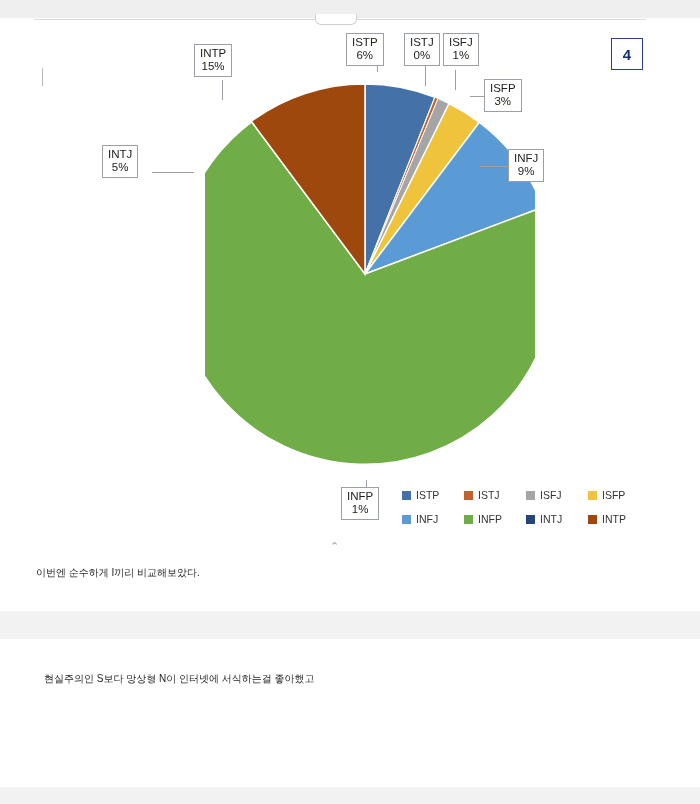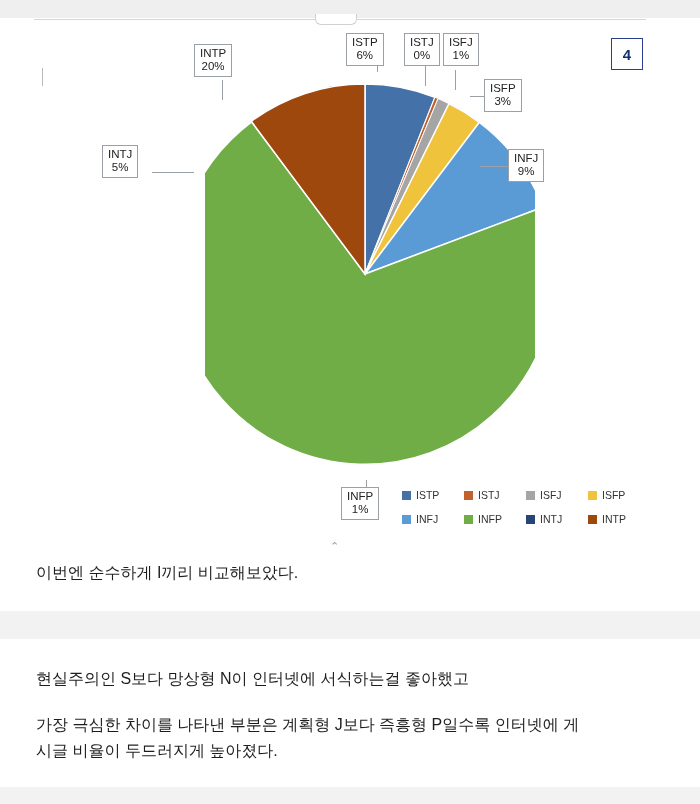--- a/index.html
+++ b/index.html
@@ -52,23 +52,23 @@
   
   .legend{
     position:absolute;left:402px;top:489px;width:250px;
     font-size:10.5px;color:#333;
   }
   .legend-row{display:flex;gap:0px;margin-bottom:12px;}
   .legend-item{display:flex;align-items:center;width:62px;}
   .swatch{width:9px;height:9px;margin-right:5px;flex:none;}
 
   
-  .para{position:absolute;font-size:16px;color:#1d1d1d;line-height:26px;}
+  .para{position:absolute;font-size:10px;color:#1d1d1d;line-height:26px;}
   .p1{left:36px;top:560px;}
-  .p2{left:36px;top:666px;}
+  .p2{left:44px;top:666px;}
   .p3{left:36px;top:712px;width:630px;}
 </style>
 </head>
 <body>
 
 <div class="page">
 
   <div class="band-top"></div>
   <div class="doc-area"></div>
   <div class="hrule"></div>
@@ -137,21 +137,21 @@
     <b>1%</b>
   </div>
 
   <div class="lbl" style="left:102px;top:145px;">
     <b>INTJ</b>
     <b>5%</b>
   </div>
 
   <div class="lbl" style="left:194px;top:44px;">
     <b>INTP</b>
-    <b>20%</b>
+    <b>15%</b>
   </div>
 
   <div class="caret">⌃</div>
 
   <div class="legend">
     <div class="legend-row">
       <div class="legend-item">
         <span class="swatch" style="background:#4472a8"></span>
         <span>ISTP</span>
       </div>
@@ -187,20 +187,16 @@
       </div>
     </div>
   </div>
 
   <div class="para p1">이번엔 순수하게 I끼리 비교해보았다.</div>
 
   <div class="band-mid"></div>
 
   <div class="para p2">현실주의인 S보다 망상형 N이 인터넷에 서식하는걸 좋아했고</div>
 
-  <div class="para p3">
-    <div>가장 극심한 차이를 나타낸 부분은 계획형 J보다 즉흥형 P일수록 인터넷에 게</div>
-    <div>시글 비율이 두드러지게 높아졌다.</div>
-  </div>
 
   <div class="band-bottom"></div>
 
 </div>
 
 </body></html>

